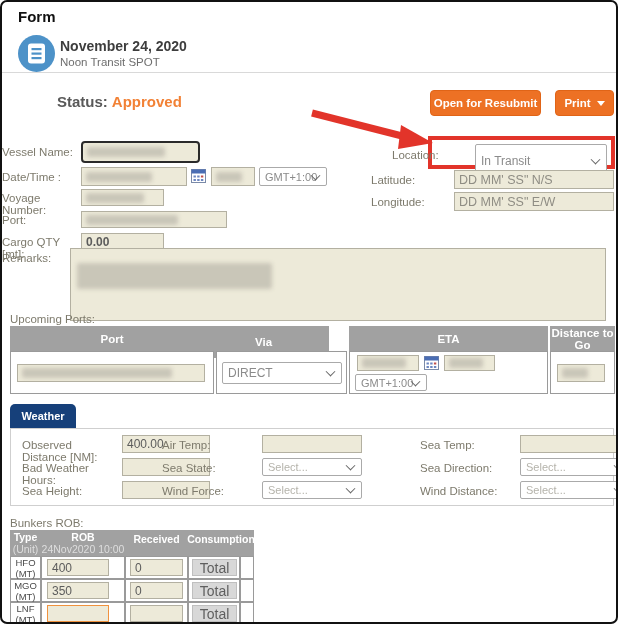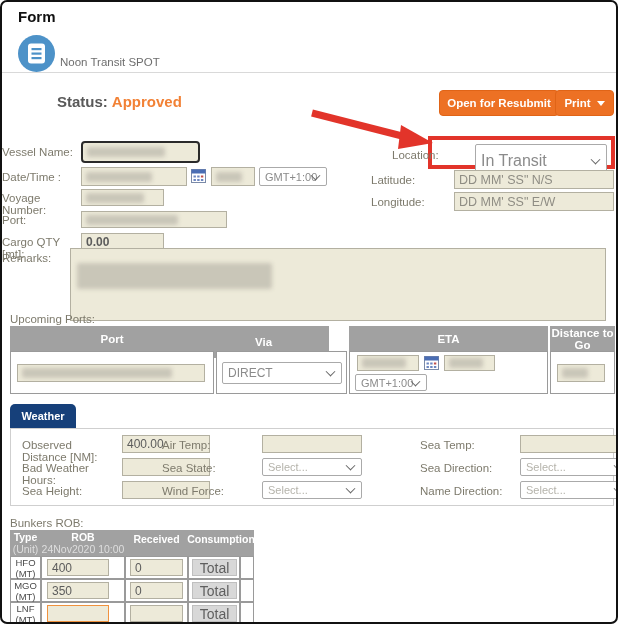--- a/index.html
+++ b/index.html
@@ -59,25 +59,26 @@
 <div class="page">
 
   <div class="win-title">Form</div>
   <svg class="abs" style="left:16px;top:33px" width="37" height="37" viewBox="0 0 37 37">
     <circle cx="18.5" cy="18.5" r="18.5" fill="#4d92c8"></circle>
     <rect x="10" y="8.5" width="17" height="20" rx="3" fill="#fff"></rect>
     <rect x="13.5" y="13" width="10" height="2.2" fill="#4d92c8"></rect>
     <rect x="13.5" y="17.5" width="10" height="2.2" fill="#4d92c8"></rect>
     <rect x="13.5" y="22" width="10" height="2.2" fill="#4d92c8"></rect>
   </svg>
+  <div class="report-date">November 24, 2020</div>
   <div class="report-type">Noon Transit SPOT</div>
   <div class="hdr-divider"></div>
 
   <div class="status"><span>Status:</span><span class="status-val">Approved</span></div>
-  <button class="btn" style="left:437px;width:120px">Open for Resubmit</button>
+  <button class="btn" style="left:428px;width:111px">Open for Resubmit</button>
   <button class="btn" style="left:553px;width:59px">
     <span>Print</span>
     <span class="caret"></span>
   </button>
 
   <svg class="annot" style="left:300px;top:102px" width="140" height="52" viewBox="0 0 140 52">
     <line x1="10" y1="9" x2="104" y2="33" stroke="#e2342a" stroke-width="7"></line>
     <polygon points="99,21 131,39 96,45" fill="#e2342a"></polygon>
   </svg>
   <div class="redbox" style="left:426px;top:134px;width:187px;height:33px"></div>
@@ -118,21 +119,21 @@
 
   <div class="lbl" style="left:0;top:234px;width:77px">Cargo QTY [mt]:</div>
   <input class="inp" style="left: 79px; top: 231px; width: 83px; height: 17px; font-weight: bold;" readonly="" value="0.00">
 
   <div class="lbl" style="left:0;top:250px;width:64px">Remarks:</div>
   <div class="txtarea" style="left:68px;top:246px;width:536px;height:73px">
     <span class="blob" style="left:6px;top:14px;transform:none;width:195px;height:26px"></span>
   </div>
 
   <div class="lbl" style="left:390px;top:147px;width:80px">Location:</div>
-  <div class="sel" style="left:473px;top:142px;width:132px;height:34px;font-size:16px">In Transit</div>
+  <div class="sel" style="left:473px;top:142px;width:132px;height:34px;font-size:12px">In Transit</div>
 
   <div class="lbl" style="left:369px;top:172px;width:80px">Latitude:</div>
   <input class="inp" style="left: 452px; top: 168px; width: 160px; height: 19px; font-size: 12.5px;" readonly="" placeholder="DD MM' SS&quot; N/S">
 
   <div class="lbl" style="left:369px;top:194px;width:80px">Longitude:</div>
   <input class="inp" style="left: 452px; top: 190px; width: 160px; height: 19px; font-size: 12.5px;" readonly="" placeholder="DD MM' SS&quot; E/W">
 
   <div class="lbl" style="left:8px;top:311px;width:110px;text-align:left">Upcoming Ports:</div>
 
   <div class="thead" style="left:8px;top:324px;width:204px;height:25px">Port</div>
@@ -187,21 +188,21 @@
   <input class="inp" style="left: 260px; top: 433px; width: 100px; height: 18px;" readonly="">
   <div class="lbl" style="left:160px;top:460px;width:97px">Sea State:</div>
   <div class="sel lite" style="left:260px;top:456px;width:100px;height:18px">Select...</div>
   <div class="lbl" style="left:160px;top:483px;width:97px">Wind Force:</div>
   <div class="sel lite" style="left:260px;top:479px;width:100px;height:18px">Select...</div>
 
   <div class="lbl" style="left:418px;top:437px;width:97px">Sea Temp:</div>
   <input class="inp" style="left: 518px; top: 433px; width: 110px; height: 18px;" readonly="">
   <div class="lbl" style="left:418px;top:460px;width:97px">Sea Direction:</div>
   <div class="sel lite" style="left:518px;top:456px;width:110px;height:18px">Select...</div>
-  <div class="lbl" style="left:418px;top:483px;width:97px">Name Direction:</div>
+  <div class="lbl" style="left:418px;top:483px;width:97px">Wind Distance:</div>
   <div class="sel lite" style="left:518px;top:479px;width:110px;height:18px">Select...</div>
 
   <div class="lbl" style="left:8px;top:515px;width:110px;text-align:left">Bunkers ROB:</div>
 
   <div class="thead" style="left:8px;top:528px;width:31px;height:26px;flex-direction:column;font-size:10.5px">
     <span class="bk-hline1">Type</span>
     <span class="bk-hline2">(Unit)</span>
   </div>
   <div class="thead" style="left:39px;top:528px;width:84px;height:26px;flex-direction:column;font-size:10.5px">
     <span class="bk-hline1">ROB</span>

